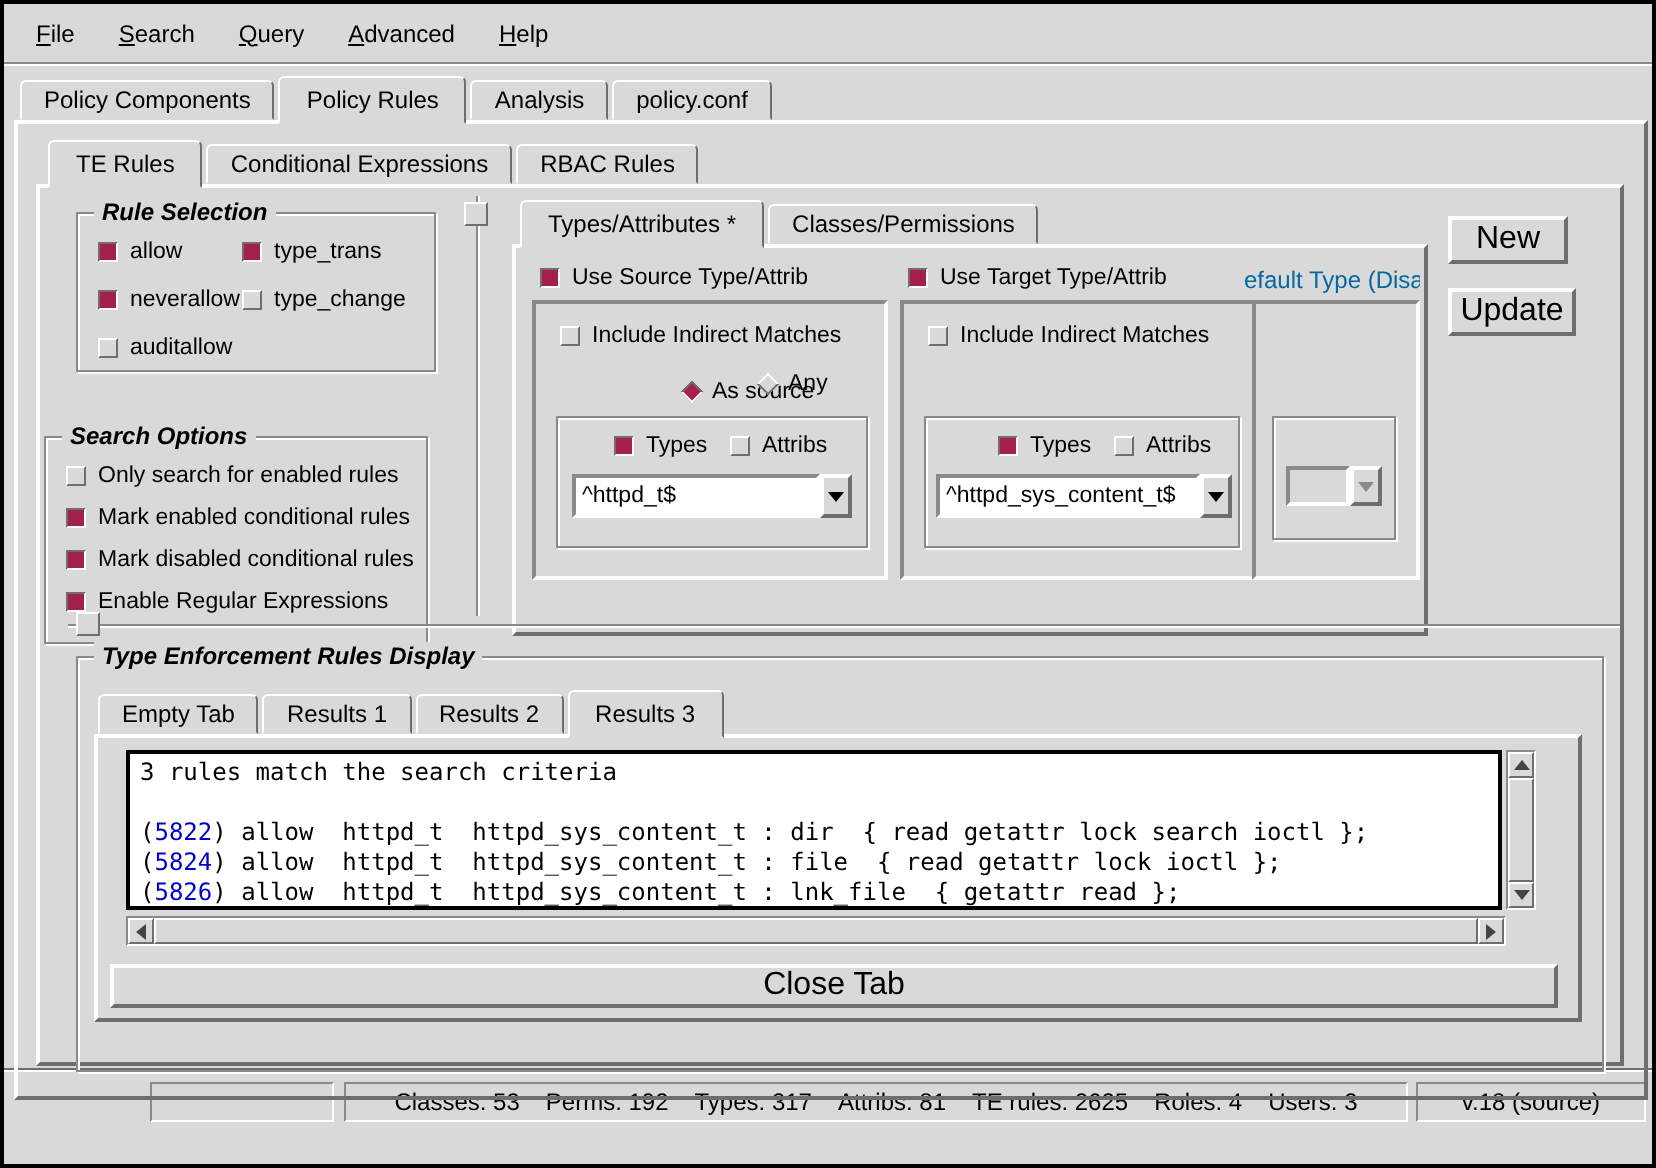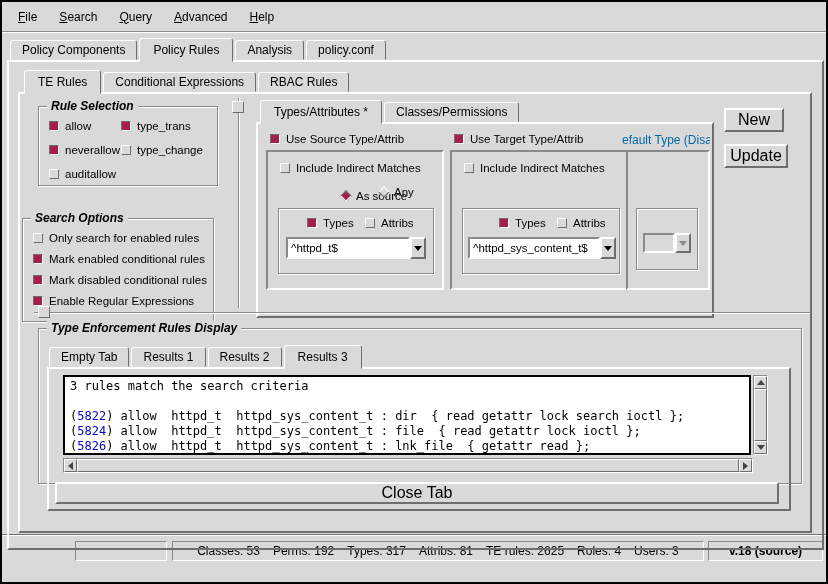--- a/index.html
+++ b/index.html
@@ -244,21 +244,21 @@
       </div>
     </div>
   </div>
 
   <button class="tkbtn abs" style="left:722px; top:106px; width:60px; height:24px; z-index:3;">New</button>
   <button class="tkbtn abs" style="left:722px; top:142px; width:64px; height:24px; z-index:3;">Update</button>
 
   <div class="sash-h" style="left:32px; top:310px; width:776px; z-index:3;"></div>
   <div class="sash-grip" style="left:36px; top:304px; z-index:4;"></div>
 
-  <div class="abs lf" style="left:36px; top:326px; width:764px; height:156px; z-index:3;">
+  <div class="abs lf" style="left:36px; top:326px; width:764px; height:208px; z-index:3;">
     <span class="lf-title">Type Enforcement Rules Display</span>
 
     <div class="tabrow" style="left:10px; top:15px; height:23px; z-index:5;">
         <span class="tab">Empty Tab</span>
         <span class="tab">Results 1</span>
         <span class="tab">Results 2</span>
         <span class="tab active">Results 3</span>
       </div>
 
     <div class="abs raised" style="left:8px; top:38px; width:744px; height:144px; z-index:3;">
@@ -299,16 +299,16 @@
     <div class="status-box" style="left:73px; width:92px;"></div>
     <div class="status-box stats" style="left:170px; width:532px;">
         <span>Classes: 53</span>
         <span>Perms: 192</span>
         <span>Types: 317</span>
         <span>Attribs: 81</span>
         <span>TE rules: 2625</span>
         <span>Roles: 4</span>
         <span>Users: 3</span>
       </div>
-    <div class="status-box" style="left:706px; width:115px;font-weight:bold;">v.18 (source)</div>
+    <div class="status-box" style="left:706px; width:115px;">v.18 (source)</div>
   </div>
 
 </div>
 
 </body></html>

